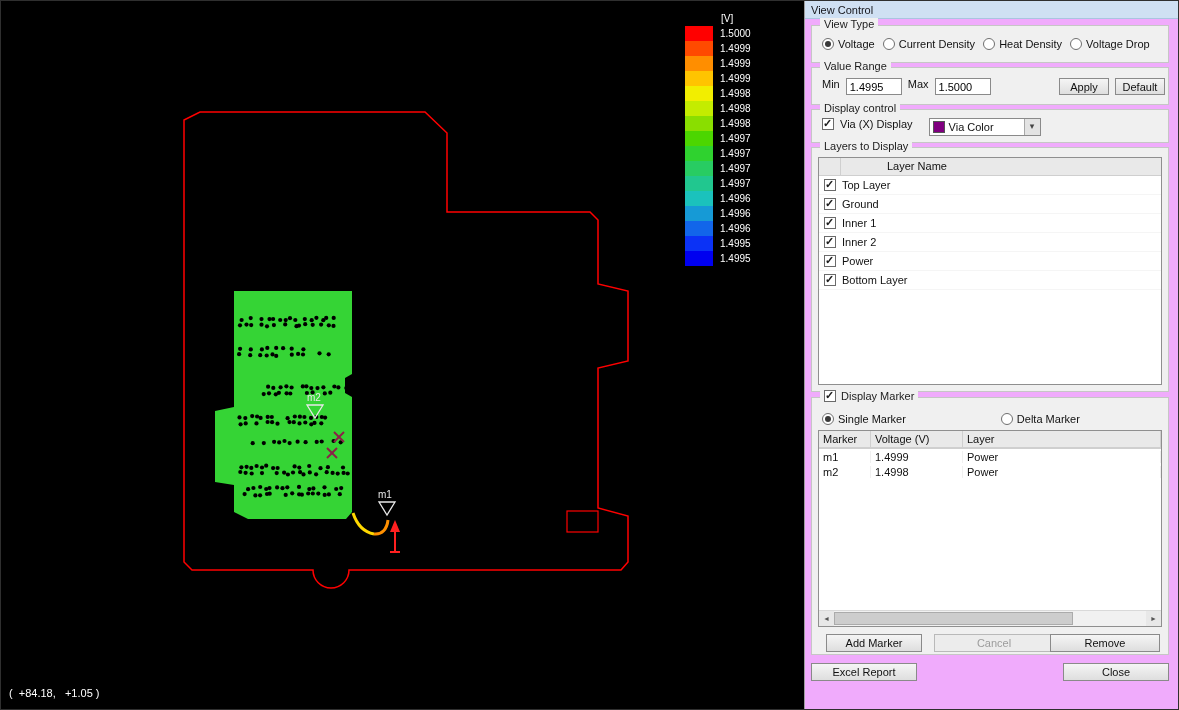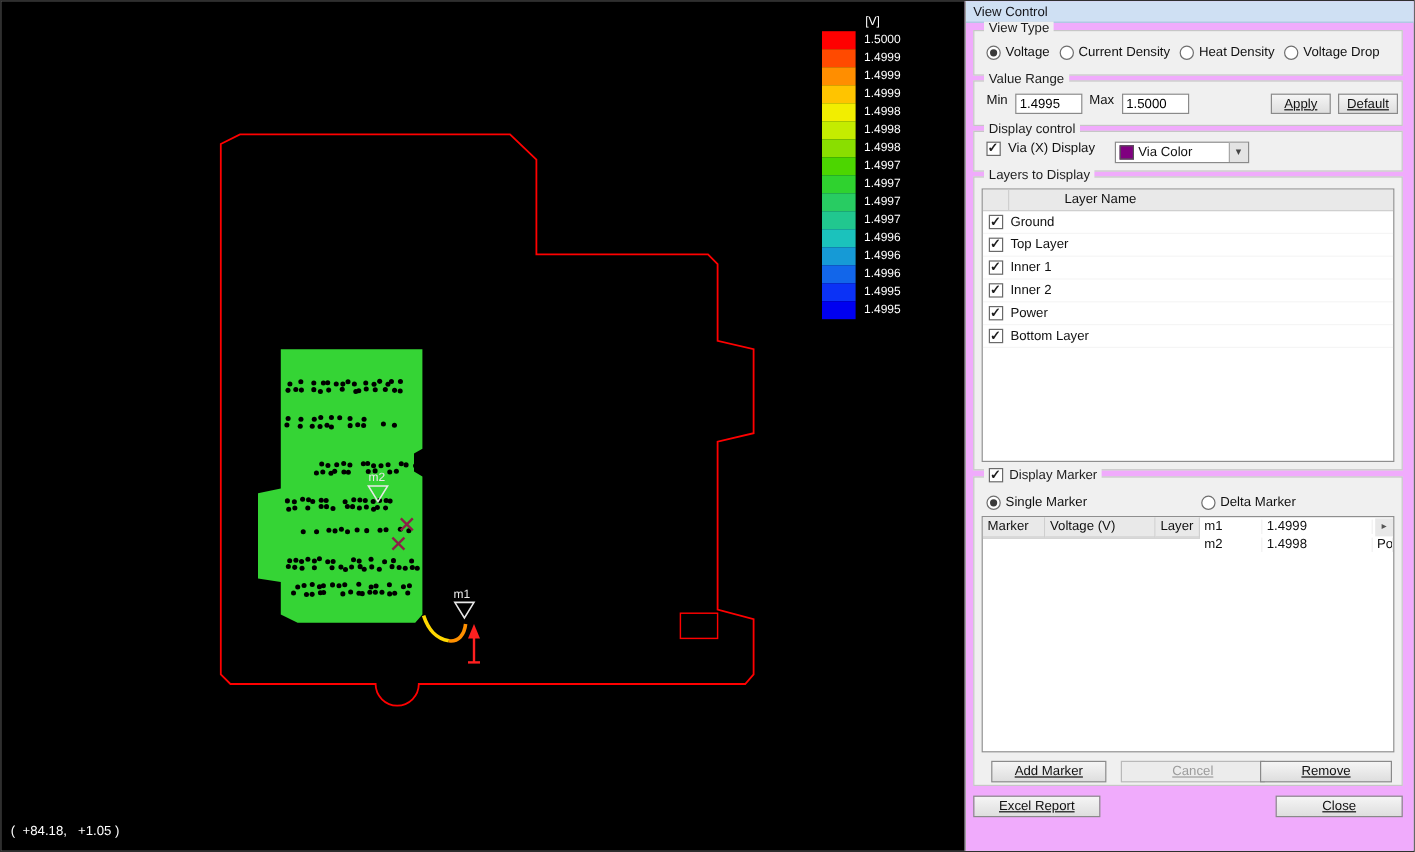--- a/index.html
+++ b/index.html
@@ -37,37 +37,37 @@
   .radio-item{display:flex;align-items:center;gap:4px;font-size:11px;white-space:nowrap;}
   .radio{width:12px;height:12px;border:1px solid #6f6f6f;border-radius:50%;background:#fff;display:inline-block;position:relative;box-sizing:border-box;flex:none;}
   .radio.sel::after{content:"";position:absolute;left:2px;top:2px;width:6px;height:6px;border-radius:50%;background:#3a3a3a;}
   .checkbox{width:12px;height:12px;background:#fff;border:1px solid #6a6a6a;display:inline-block;position:relative;box-sizing:border-box;flex:none;}
   .checkbox.checked::after{content:"\2713";position:absolute;left:0px;top:-2px;font-size:11px;font-weight:bold;color:#1d1d1d;}
   .row{position:absolute;left:10px;right:3px;display:flex;gap:6px;}
   .range-row{top:10px;}
   .dc-row{top:8px;}
   .lbl{font-size:11px;white-space:nowrap;}
   .txt{width:56px;height:17px;box-sizing:border-box;border:1px solid #8a8a8a;background:#fff;font-family:inherit;font-size:11px;padding:1px 3px;}
-  .btn{font-family:inherit;font-size:11px;color:#111;background:linear-gradient(#f5f5f5,#dedede);border:1px solid #8a8a8a;padding:0;cursor:default;text-decoration:underline;}
+  .btn{font-family:inherit;font-size:11px;color:#111;background:linear-gradient(#f5f5f5,#dedede);border:1px solid #8a8a8a;padding:0;cursor:default;}
   .btn:disabled{color:#9c9c9c;border-color:#b9b9b9;background:#ececec;}
   .apply{margin-left:auto;width:50px;height:17px;}
   .default{width:50px;height:17px;}
   .combo{margin-left:10px;width:112px;height:18px;box-sizing:border-box;border:1px solid #8a8a8a;background:#fff;display:flex;align-items:center;}
   .swatch{width:12px;height:12px;margin:0 4px 0 3px;border:1px solid #555;box-sizing:border-box;flex:none;}
   .combo-text{flex:1;font-size:11px;}
   .combo-arrow{width:15px;height:16px;background:#e3e3e3;border-left:1px solid #a8a8a8;text-align:center;line-height:15px;font-size:9px;color:#444;flex:none;}
   .listbox{position:absolute;left:6px;right:6px;border:1px solid #8f8f8f;background:#fff;overflow:hidden;box-sizing:border-box;}
   .lb-layers{top:9px;bottom:6px;}
   .lv-header{height:17px;display:flex;background:#e9e9e9;border-bottom:1px solid #cfcfcf;font-size:11px;flex:none;}
   .lv-h0{width:22px;border-right:1px solid #cfcfcf;box-sizing:border-box;}
   .lv-h1{flex:1;padding-left:46px;line-height:17px;}
   .layer-row{height:18px;display:flex;align-items:center;padding-left:5px;gap:6px;font-size:11px;border-bottom:1px solid #f5f5f5;}
   .marker-radios{top:15px;}
   .delta{margin-left:87px;}
-  .marker-list{top:32px;height:197px;display:flex;flex-direction:row;}
+  .marker-list{top:32px;height:197px;display:flex;flex-direction:column;}
   .mh{box-sizing:border-box;padding:1px 4px;font-size:11px;background:#e9e9e9;border-right:1px solid #cfcfcf;border-bottom:1px solid #cfcfcf;line-height:14px;}
   .marker-rows{flex:1;overflow:hidden;}
   .marker-row{display:flex;height:15px;align-items:center;}
   .mc{box-sizing:border-box;padding:0 4px;font-size:11px;border-right:1px solid #f0f0f0;overflow:hidden;white-space:nowrap;}
   .hscroll{height:15px;flex:none;border-top:1px solid #d9d9d9;background:#f1f1f1;position:relative;}
   .harrow{position:absolute;top:0;width:15px;height:15px;font-size:7px;line-height:15px;text-align:center;color:#555;background:#e8e8e8;}
   .harrow.left{left:0;}
   .harrow.right{right:0;}
   .hthumb{position:absolute;left:15px;top:1px;height:13px;width:70%;background:#cdcdcd;border:1px solid #ababab;box-sizing:border-box;}
   .marker-btns{position:absolute;left:6px;right:6px;top:236px;height:18px;}
@@ -415,25 +415,25 @@
       <div class="group g-layers">
         <div class="gtitle">Layers to Display</div>
         <div class="listbox lb-layers">
           <div class="lv-header">
             <div class="lv-h0"></div>
             <div class="lv-h1">Layer Name</div>
           </div>
           <div id="layer-rows">
               <div class="layer-row">
                 <span class="checkbox checked"></span>
-                <span>Ground</span>
+                <span>Top Layer</span>
               </div>
               <div class="layer-row">
                 <span class="checkbox checked"></span>
-                <span>Top Layer</span>
+                <span>Ground</span>
               </div>
               <div class="layer-row">
                 <span class="checkbox checked"></span>
                 <span>Inner 1</span>
               </div>
               <div class="layer-row">
                 <span class="checkbox checked"></span>
                 <span>Inner 2</span>
               </div>
               <div class="layer-row">

